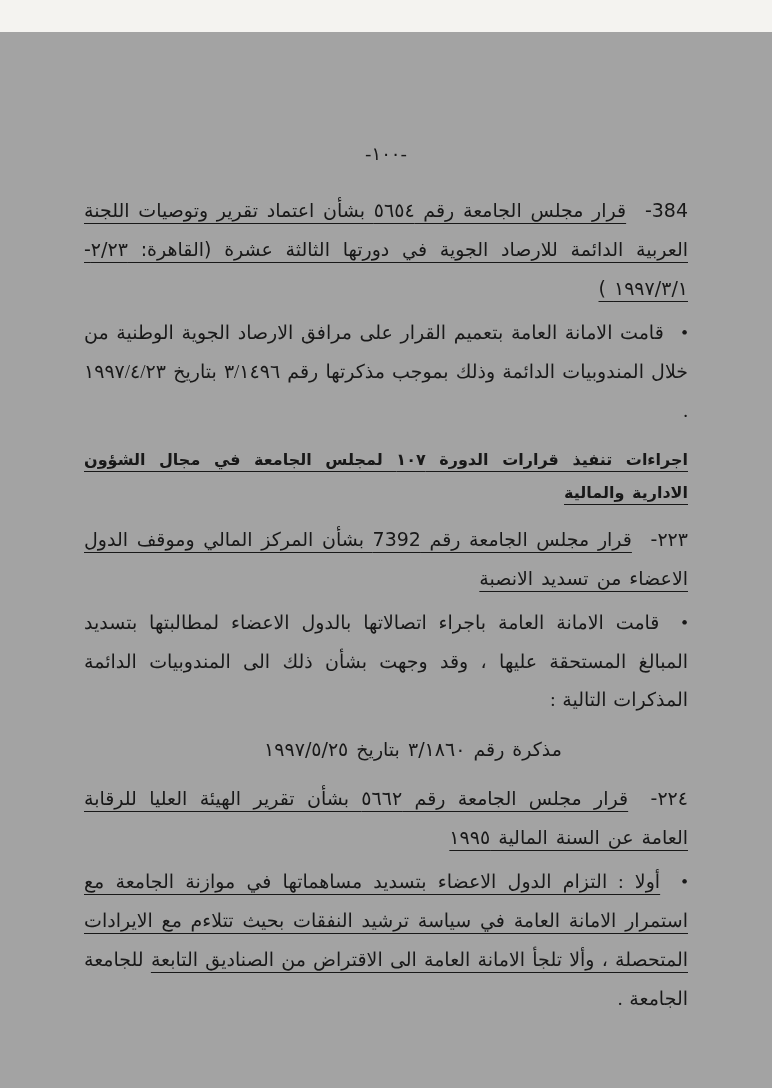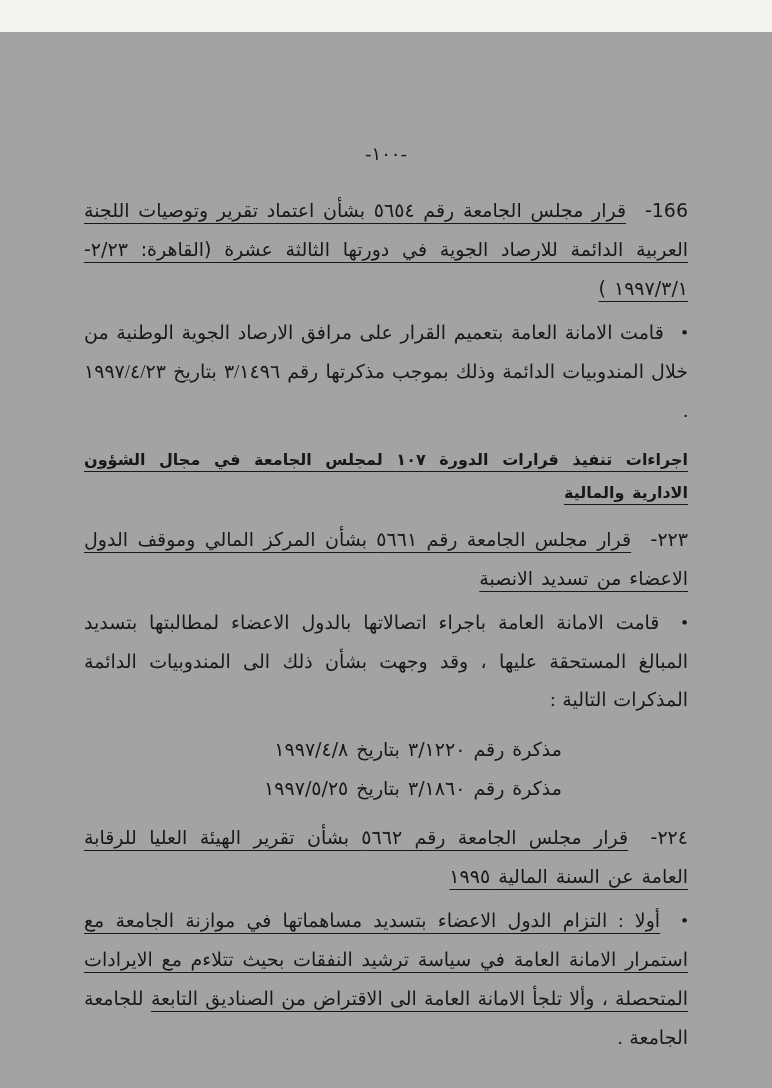--- a/index.html
+++ b/index.html
@@ -55,42 +55,41 @@
 </style>
 </head>
 <body>
 
 <div class="page">
 
   <div class="page-number">-١٠٠-</div>
 
   <section>
     <p class="item">
-      <span class="num">166-</span>
+      <span class="num">384-</span>
       <span class="u">قرار مجلس الجامعة رقم ٥٦٥٤ بشأن اعتماد تقرير وتوصيات اللجنة العربية الدائمة للارصاد الجوية في دورتها الثالثة عشرة (القاهرة: ٢/٢٣- ١٩٩٧/٣/١ )</span>
     </p>
     <p class="bullet">
       <span class="marker">•</span>
       <span>قامت الامانة العامة بتعميم القرار على مرافق الارصاد الجوية الوطنية من خلال المندوبيات الدائمة وذلك بموجب مذكرتها رقم ٣/١٤٩٦ بتاريخ ١٩٩٧/٤/٢٣ .</span>
     </p>
   </section>
 
   <h2 class="heading u">اجراءات تنفيذ قرارات الدورة ١٠٧ لمجلس الجامعة  في مجال الشؤون الادارية والمالية</h2>
 
   <section>
     <p class="item">
       <span class="num">٢٢٣-</span>
-      <span class="u">قرار مجلس الجامعة رقم ٥٦٦١ بشأن المركز المالي وموقف الدول الاعضاء من تسديد الانصبة</span>
+      <span class="u">قرار مجلس الجامعة رقم 7392 بشأن المركز المالي وموقف الدول الاعضاء من تسديد الانصبة</span>
     </p>
     <p class="bullet">
       <span class="marker">•</span>
       <span>قامت الامانة العامة باجراء اتصالاتها بالدول الاعضاء لمطالبتها بتسديد المبالغ المستحقة عليها ، وقد وجهت بشأن ذلك الى المندوبيات الدائمة المذكرات التالية :</span>
     </p>
     <div class="memos">
-      <p class="memo">مذكرة رقم ٣/١٢٢٠ بتاريخ ١٩٩٧/٤/٨</p>
       <p class="memo">مذكرة رقم ٣/١٨٦٠ بتاريخ ١٩٩٧/٥/٢٥</p>
     </div>
   </section>
 
   <section>
     <p class="item">
       <span class="num">٢٢٤-</span>
       <span class="u">قرار مجلس الجامعة رقم ٥٦٦٢ بشأن تقرير الهيئة العليا للرقابة العامة عن السنة المالية ١٩٩٥</span>
     </p>
     <p class="bullet">

